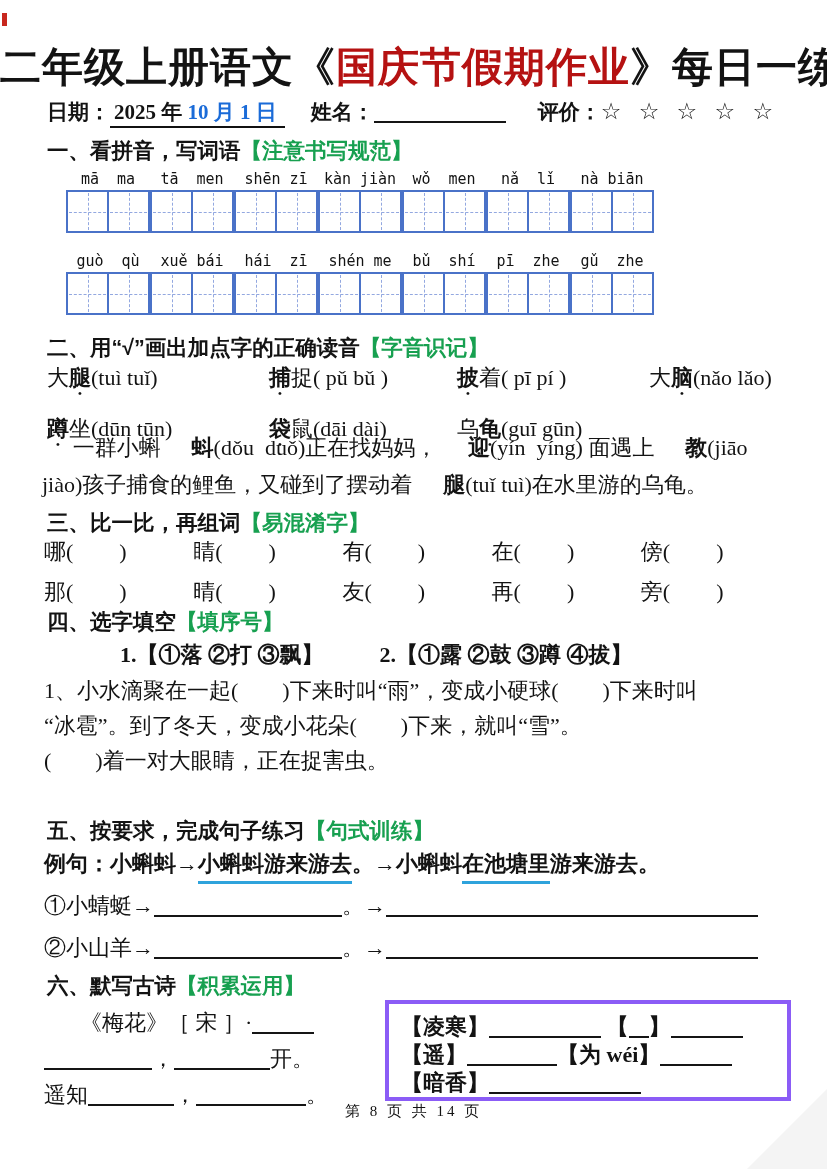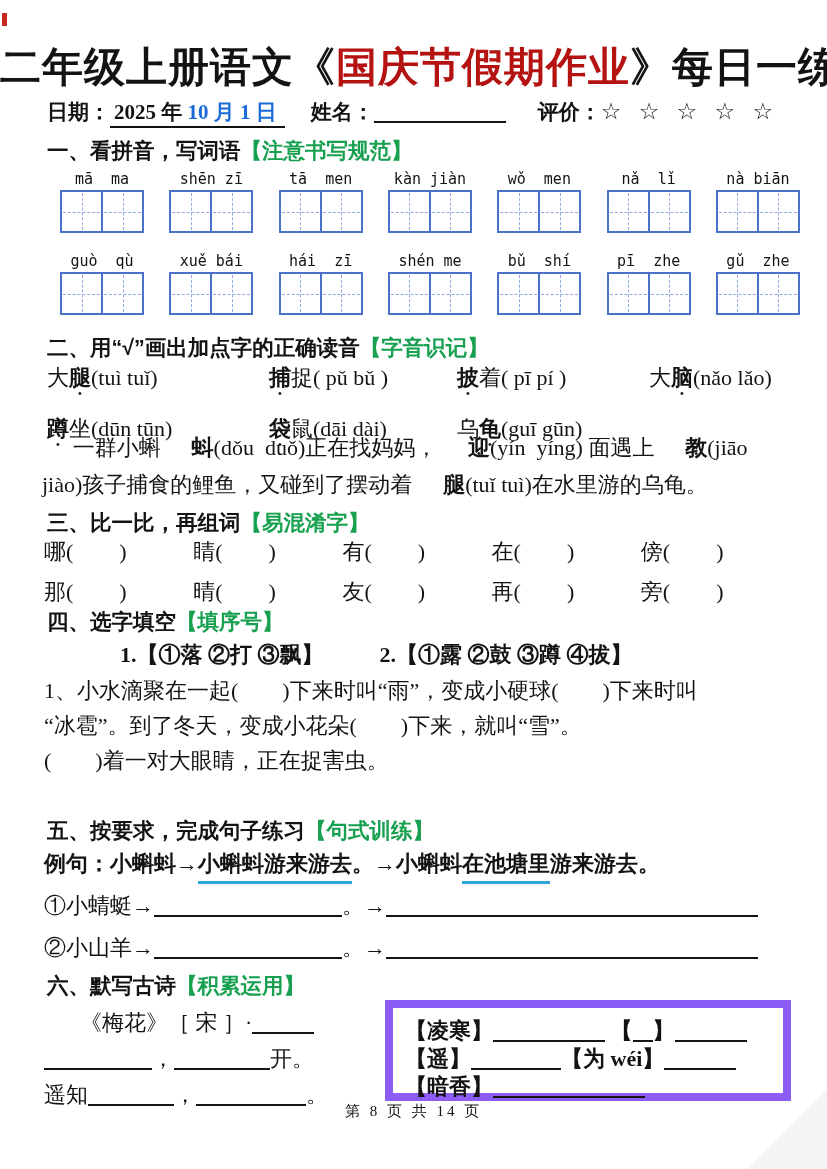--- a/index.html
+++ b/index.html
@@ -19,21 +19,21 @@
   .date-blue{color:#1a6bd8;}
   .meta .gap1{display:inline-block;width:26px;}
   .meta .gap2{display:inline-block;width:32px;}
   .stars{font-weight:400;font-size:23px;letter-spacing:5px;font-family:"DejaVu Sans",sans-serif;}
 
   
   .hd{font-family:"Liberation Sans","DejaVu Sans",sans-serif;font-weight:700;font-size:21.5px;white-space:nowrap;}
   .tag{color:#17a050;}
 
   
-  .pinrow{display:flex;justify-content:space-between;left:60px;width:740px;}
+  .pinrow{display:flex;left:66px;width:740px;}
   .pin-item{width:84px;display:flex;flex-direction:column;align-items:center;}
   .pin-label{font-family:"DejaVu Sans Mono","Liberation Mono",monospace;font-size:15px;
              white-space:pre;height:22px;line-height:22px;}
   .pbox{width:84px;height:43px;border:2px solid #4a72c8;box-sizing:border-box;display:flex;background:#fff;}
   .pcell{flex:1;position:relative;}
   .pcell + .pcell{border-left:2px solid #4a72c8;}
   .pcell::before{content:"";position:absolute;left:50%;top:1px;bottom:1px;border-left:1.5px dashed #93a8e0;}
   .pcell::after{content:"";position:absolute;top:50%;left:1px;right:1px;border-top:1.5px dashed #93a8e0;}
 
   
@@ -56,21 +56,21 @@
   .s4lines{left:44px;width:752px;font-size:22px;line-height:35px;}
 
   
   .example{left:44px;width:760px;font-size:22px;font-weight:600;white-space:nowrap;}
   .ublue{border-bottom:3px solid #2ea3dc;padding-bottom:5px;}
   .sline{left:44px;width:760px;font-size:22px;white-space:nowrap;}
   .blank{display:inline-block;height:1em;border-bottom:2px solid #151515;vertical-align:-4px;}
 
   
   .poem{font-size:22px;white-space:nowrap;}
-  .notesbox{left:385px;top:1000px;width:406px;height:101px;border:8px solid #8b5cf6;box-sizing:border-box;
+  .notesbox{left:385px;top:1000px;width:406px;height:101px;border:4px solid #8b5cf6;box-sizing:border-box;
             padding:9px 12px;font-size:22px;}
   .notesbox .nline{line-height:28px;white-space:nowrap;font-weight:600;}
 
   
   .footer{top:1102px;left:0;width:827px;text-align:center;font-size:15px;letter-spacing:3px;}
 
   
   .redmark{left:2px;top:13px;width:5px;height:13px;background:#c8281e;}
   .fold{right:0;bottom:0;width:0;height:0;border-style:solid;border-width:0 0 80px 80px;
         border-color:transparent transparent #f4f4f4 transparent;}
@@ -89,28 +89,28 @@
 
 <div class="abs pinrow" style="top:168px;">
   <div class="pin-item">
       <div class="pin-label">mā  ma</div>
       <div class="pbox">
         <div class="pcell"></div>
         <div class="pcell"></div>
       </div>
     </div>
   <div class="pin-item">
+      <div class="pin-label">tā  men</div>
+      <div class="pbox">
+        <div class="pcell"></div>
+        <div class="pcell"></div>
+      </div>
+    </div>
+  <div class="pin-item">
       <div class="pin-label">shēn zī</div>
-      <div class="pbox">
-        <div class="pcell"></div>
-        <div class="pcell"></div>
-      </div>
-    </div>
-  <div class="pin-item">
-      <div class="pin-label">tā  men</div>
       <div class="pbox">
         <div class="pcell"></div>
         <div class="pcell"></div>
       </div>
     </div>
   <div class="pin-item">
       <div class="pin-label">kàn jiàn</div>
       <div class="pbox">
         <div class="pcell"></div>
         <div class="pcell"></div>

